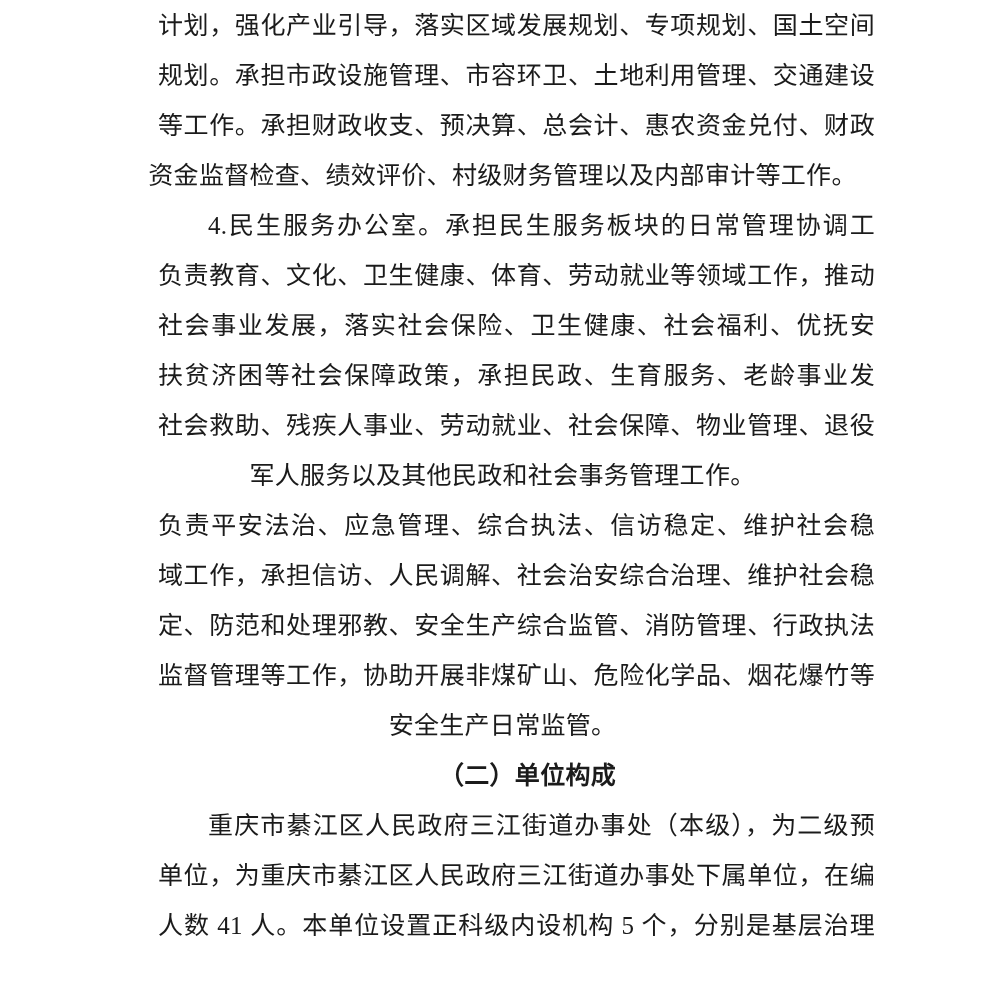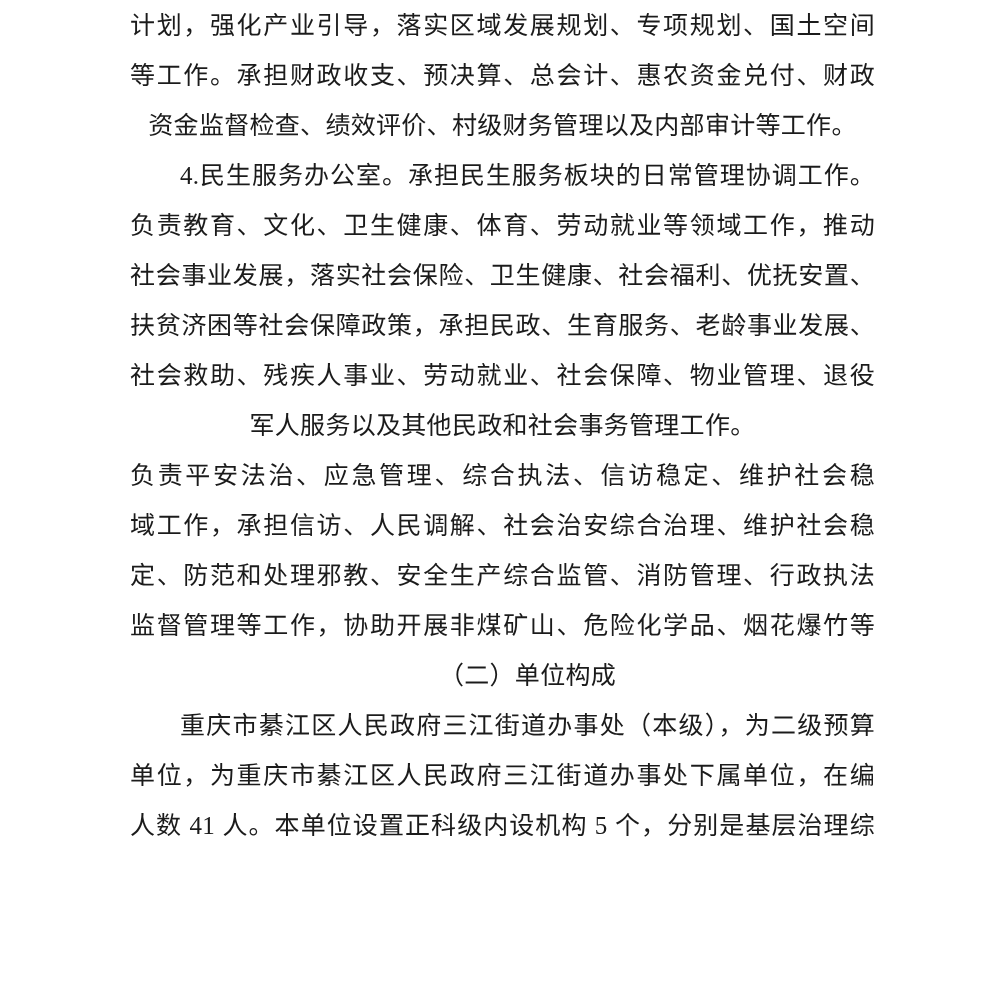--- a/index.html
+++ b/index.html
@@ -33,54 +33,57 @@
     letter-spacing: 0.3px;
     text-align: center;
     white-space: normal;
     overflow: hidden;
   }
   
   .fill {
     text-align: justify;
     text-align-last: justify;
     text-justify: inter-character;
+    margin-left: 28px;
   }
   
   .indent {
     text-indent: 50px;
   }
   .heading {
-    font-weight: 400;
+    font-weight: 700;
   }
 </style>
 </head>
 <body>
 
 <main class="page">
 
   <section class="para">
     <div class="ln fill">计划，强化产业引导，落实区域发展规划、专项规划、国土空间</div>
+    <div class="ln fill">规划。承担市政设施管理、市容环卫、土地利用管理、交通建设</div>
     <div class="ln fill">等工作。承担财政收支、预决算、总会计、惠农资金兑付、财政</div>
     <div class="ln">资金监督检查、绩效评价、村级财务管理以及内部审计等工作。</div>
   </section>
 
   <section class="para">
     <div class="ln fill indent">4.民生服务办公室。承担民生服务板块的日常管理协调工作。</div>
     <div class="ln fill">负责教育、文化、卫生健康、体育、劳动就业等领域工作，推动</div>
     <div class="ln fill">社会事业发展，落实社会保险、卫生健康、社会福利、优抚安置、</div>
     <div class="ln fill">扶贫济困等社会保障政策，承担民政、生育服务、老龄事业发展、</div>
     <div class="ln fill">社会救助、残疾人事业、劳动就业、社会保障、物业管理、退役</div>
     <div class="ln">军人服务以及其他民政和社会事务管理工作。</div>
   </section>
 
   <section class="para">
     <div class="ln fill">负责平安法治、应急管理、综合执法、信访稳定、维护社会稳</div>
     <div class="ln fill">域工作，承担信访、人民调解、社会治安综合治理、维护社会稳</div>
     <div class="ln fill">定、防范和处理邪教、安全生产综合监管、消防管理、行政执法</div>
     <div class="ln fill">监督管理等工作，协助开展非煤矿山、危险化学品、烟花爆竹等</div>
+    <div class="ln">安全生产日常监管。</div>
   </section>
 
   <section class="para">
     <div class="ln indent heading">（二）单位构成</div>
   </section>
 
   <section class="para">
     <div class="ln fill indent">重庆市綦江区人民政府三江街道办事处（本级），为二级预算</div>
     <div class="ln fill">单位，为重庆市綦江区人民政府三江街道办事处下属单位，在编</div>
     <div class="ln fill">人数 41 人。本单位设置正科级内设机构 5 个，分别是基层治理综</div>

